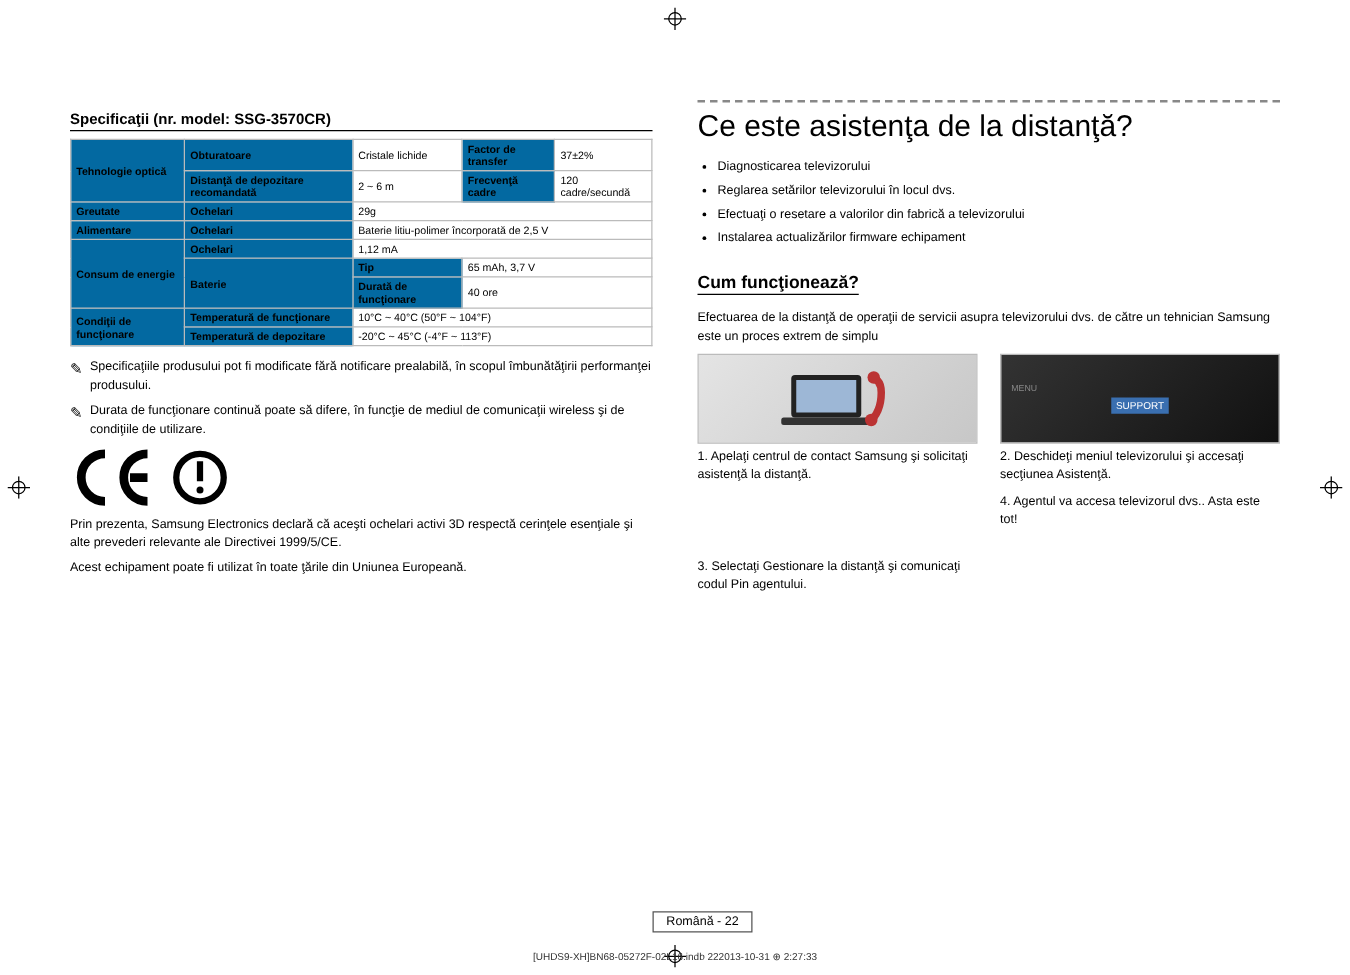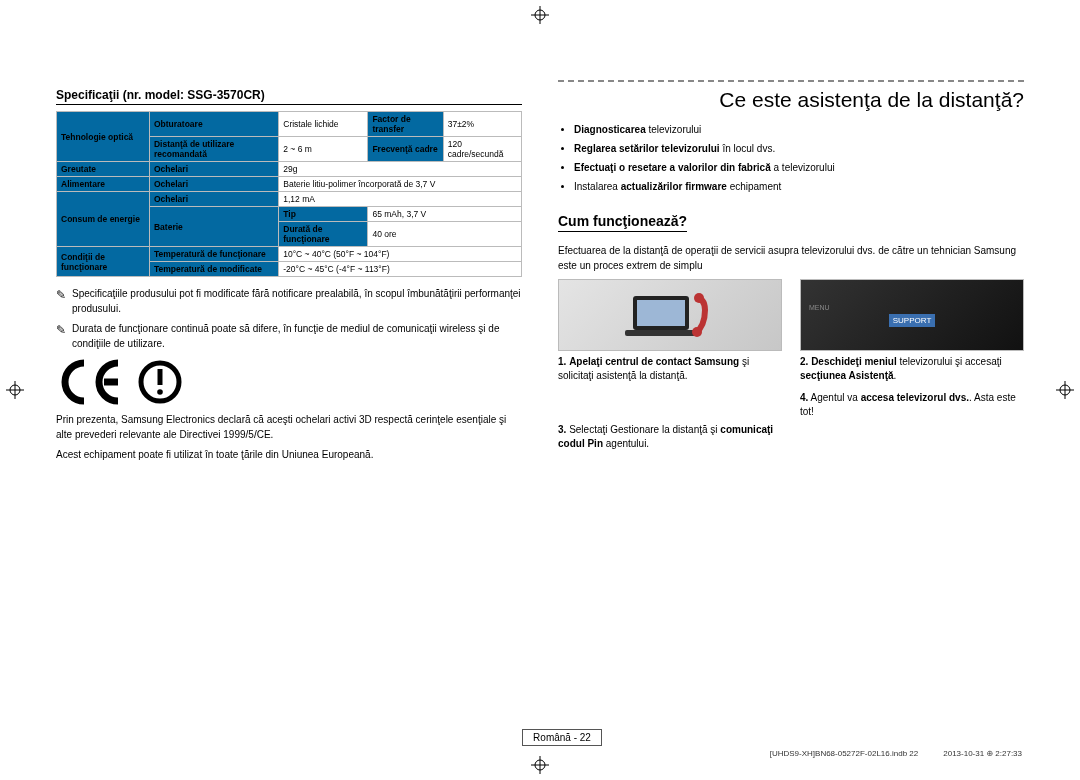--- a/index.html
+++ b/index.html
@@ -23,26 +23,25 @@
     min-width: 0;
   }
   .section-title {
     font-size: 12px;
     font-weight: bold;
     border-bottom: 1px solid #000;
     padding-bottom: 2px;
     margin: 8px 0 6px 0;
   }
   .big-title {
-    font-size: 21px;
+    font-size: 24px;
     font-weight: normal;
     border-top: 2px dashed #888;
     padding-top: 6px;
     margin: 0 0 10px 0;
-    text-align: right;
   }
   table.spec {
     width: 100%;
     border-collapse: collapse;
   }
   table.spec td {
     border: 1px solid #bbb;
     padding: 2px 4px;
     font-size: 8.5px;
     vertical-align: middle;
@@ -122,31 +121,30 @@
     font-size: 10px;
   }
   .page-footer .lang {
     border: 1px solid #555;
     display: inline-block;
     padding: 2px 10px;
     margin-left: 44px;
   }
   .doc-footer {
     position: absolute;
-    bottom: 22px;
+    bottom: 10px;
     left: 58px; right: 58px;
     display: flex;
-    justify-content: flex-end;
+    justify-content: center;
     font-size: 8px;
     color: #333;
-    gap: 25px;
   }
   .reg-mark { position:absolute; }
   .reg-mark svg { display:block; }
-  b { font-weight: bold; }
+  b { font-weight: normal; }
 </style>
 </head>
 <body>
 
 <div class="reg-mark" style="top:6px;left:50%;transform:translateX(-50%);">
   <svg width="18" height="18" viewBox="0 0 18 18">
       <circle cx="9" cy="9" r="5" fill="none" stroke="#000"></circle>
       <line x1="9" y1="0" x2="9" y2="18" stroke="#000"></line>
       <line x1="0" y1="9" x2="18" y2="9" stroke="#000"></line>
     </svg>
@@ -181,34 +179,34 @@
     <table class="spec">
       <tbody>
           <tr>
         <td class="hdr" rowspan="2">Tehnologie optică</td>
         <td class="hdr">Obturatoare</td>
         <td>Cristale lichide</td>
         <td class="hdr">Factor de transfer</td>
         <td>37±2%</td>
       </tr>
       <tr>
-        <td class="hdr">Distanţă de utilizare recomandată</td>
+        <td class="hdr">Distanţă de depozitare recomandată</td>
         <td>2 ~ 6 m</td>
         <td class="hdr">Frecvenţă cadre</td>
         <td>120 cadre/secundă</td>
       </tr>
       <tr>
         <td class="hdr">Greutate</td>
         <td class="hdr">Ochelari</td>
         <td colspan="3">29g</td>
       </tr>
       <tr>
         <td class="hdr">Alimentare</td>
         <td class="hdr">Ochelari</td>
-        <td colspan="3">Baterie litiu-polimer încorporată de 3,7 V</td>
+        <td colspan="3">Baterie litiu-polimer încorporată de 2,5 V</td>
       </tr>
       <tr>
         <td class="hdr" rowspan="3">Consum de energie</td>
         <td class="hdr">Ochelari</td>
         <td colspan="3">1,12 mA</td>
       </tr>
       <tr>
         <td class="hdr" rowspan="2">Baterie</td>
         <td class="hdr">Tip</td>
         <td colspan="2">65 mAh, 3,7 V</td>
@@ -216,21 +214,21 @@
       <tr>
         <td class="hdr">Durată de funcţionare</td>
         <td colspan="2">40 ore</td>
       </tr>
       <tr>
         <td class="hdr" rowspan="2">Condiţii de funcţionare</td>
         <td class="hdr">Temperatură de funcţionare</td>
         <td colspan="3">10°C ~ 40°C (50°F ~ 104°F)</td>
       </tr>
       <tr>
-        <td class="hdr">Temperatură de modificate</td>
+        <td class="hdr">Temperatură de depozitare</td>
         <td colspan="3">-20°C ~ 45°C (-4°F ~ 113°F)</td>
       </tr>
     </tbody>
       </table>
 
     <div class="notes">
       <div class="note-row">
         <div class="note-icon">✎</div>
         <div>Specificaţiile produsului pot fi modificate fără notificare prealabilă, în scopul îmbunătăţirii performanţei produsului.</div>
       </div>
@@ -284,21 +282,21 @@
       </div>
 
       <div>
         <div class="step-img dark" style="flex-direction:column;gap:2px;align-items:center;">
           <div style="align-self:flex-start;margin-left:8px;font-size:7px;color:#888">MENU</div>
           <div class="badge">SUPPORT</div>
         </div>
         <div><b>2.</b> <b>Deschideţi meniul</b><span> televizorului şi accesaţi </span><b>secţiunea Asistenţă</b><span>.</span></div>
       </div>
 
-      <div style="margin-top:32px">
+      <div style="margin-top:52px">
         <div><b>3.</b> <span>Selectaţi Gestionare la distanţă şi </span><b>comunicaţi codul Pin</b><span> agentului.</span></div>
       </div>
 
       <div style="">
         <div><b>4.</b> <span>Agentul va </span><b>accesa televizorul dvs.</b><span>. Asta este tot!</span></div>
       </div>
     </div>
   </div>
 
 </div>

